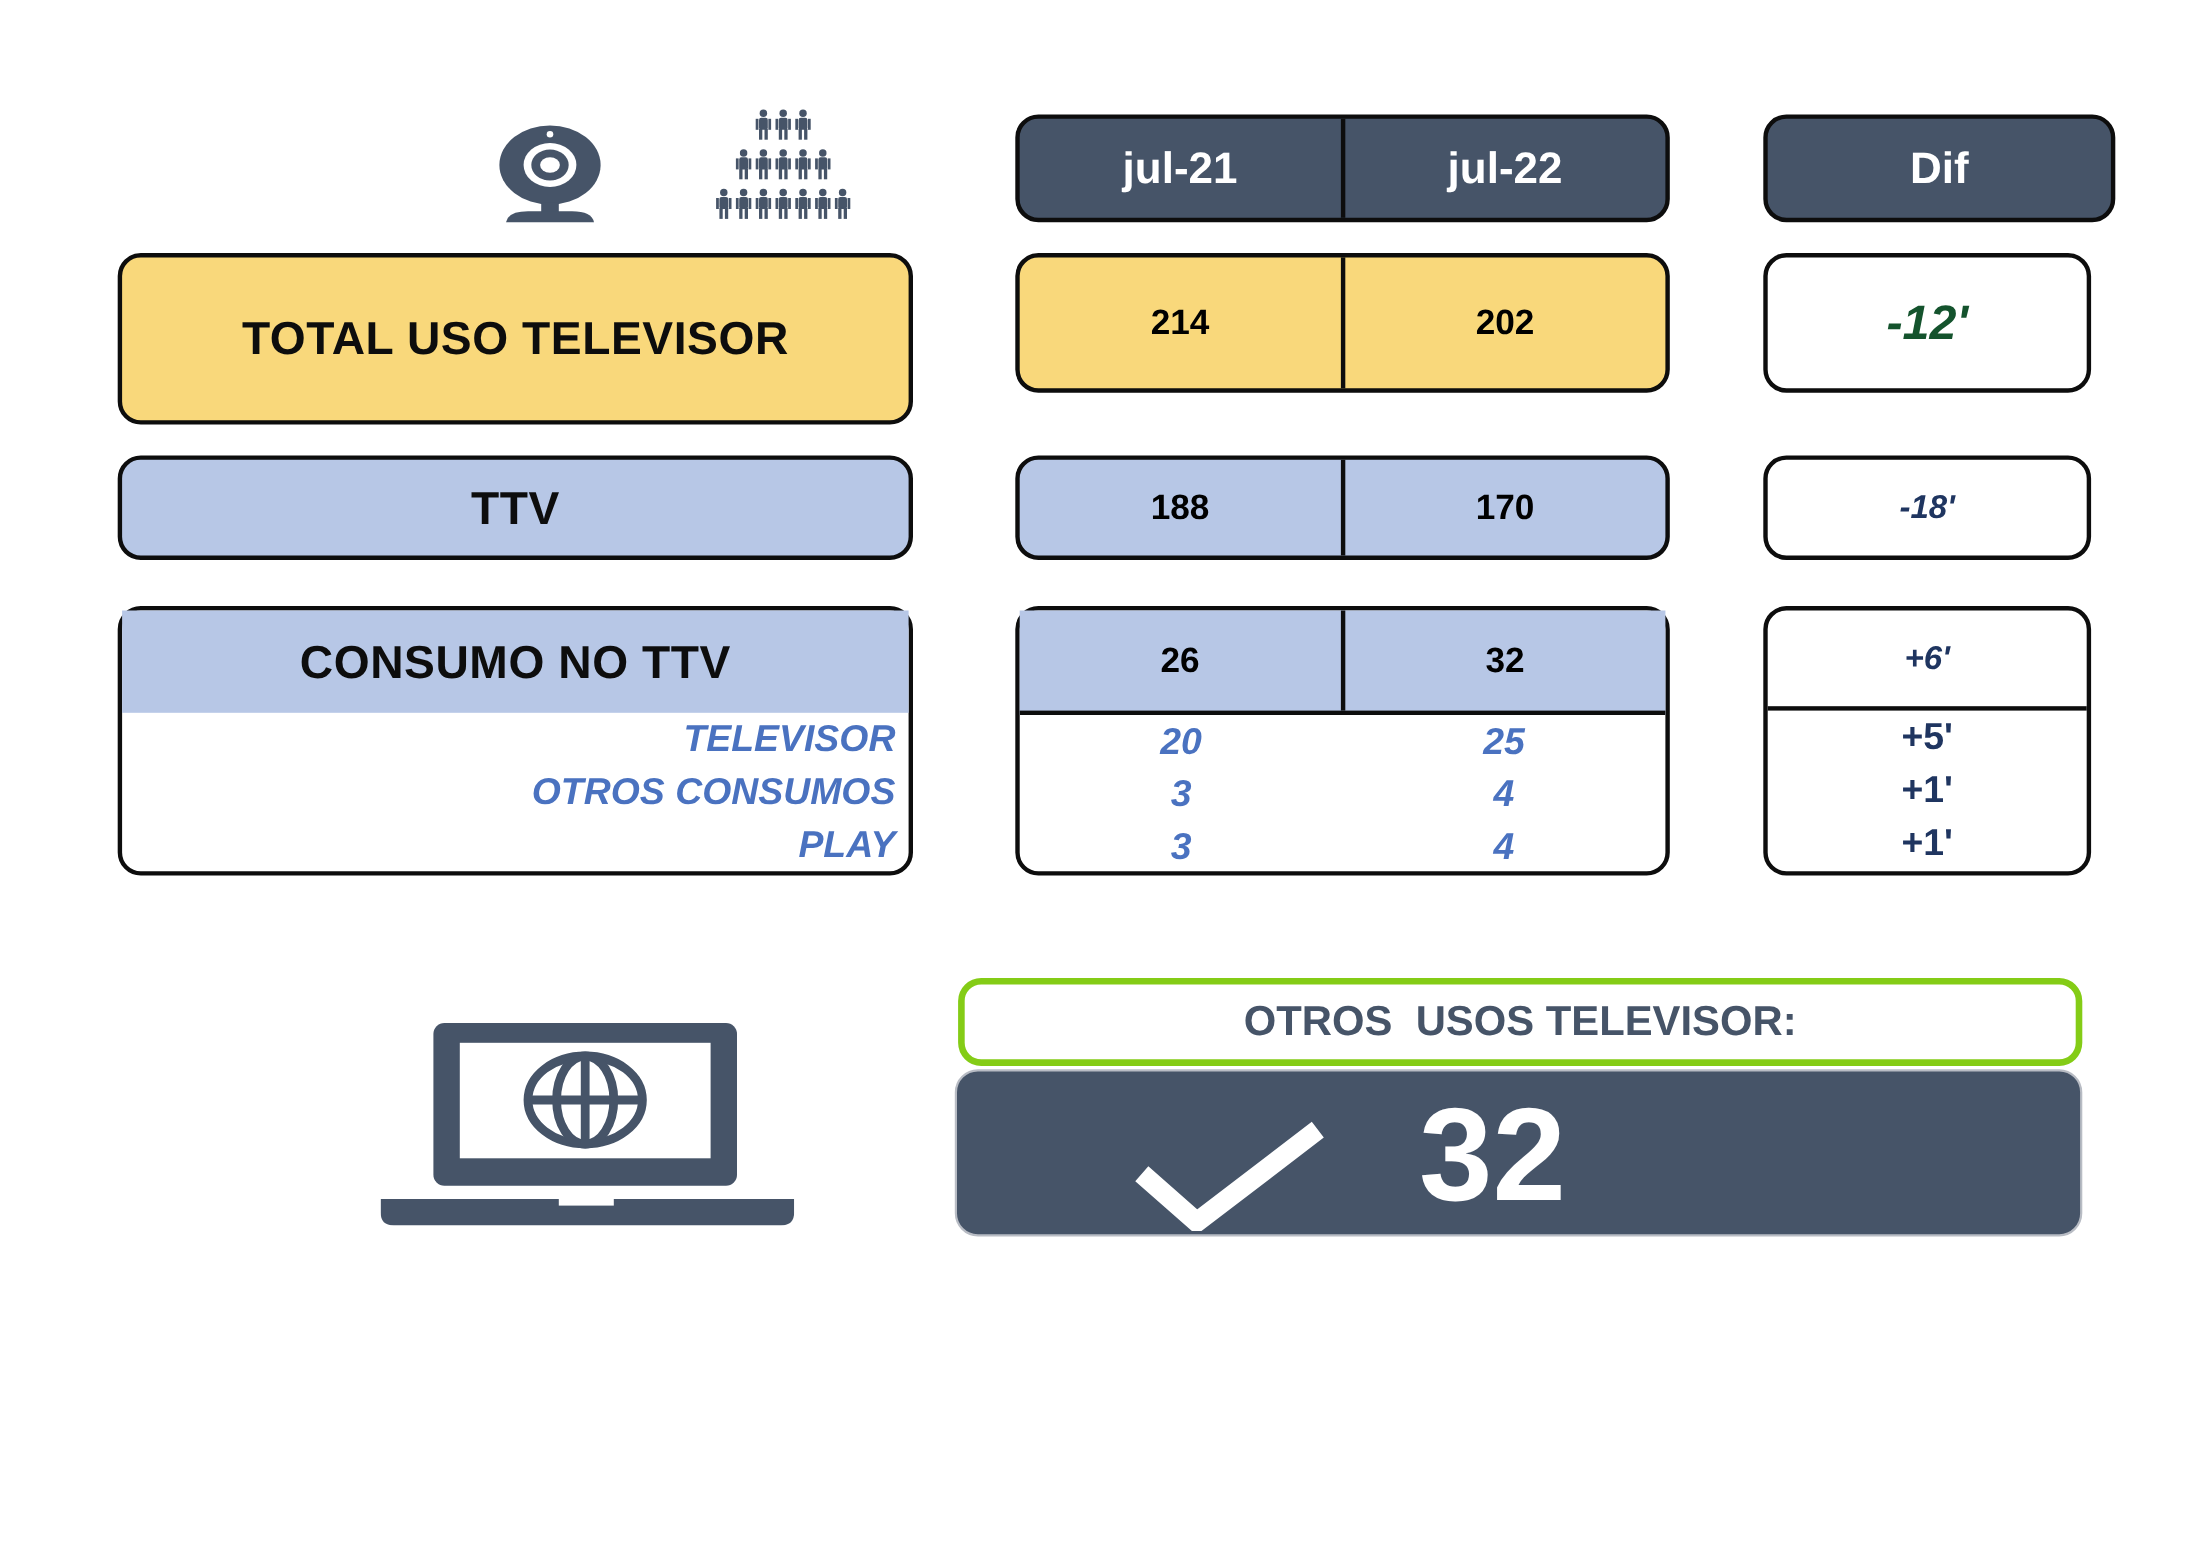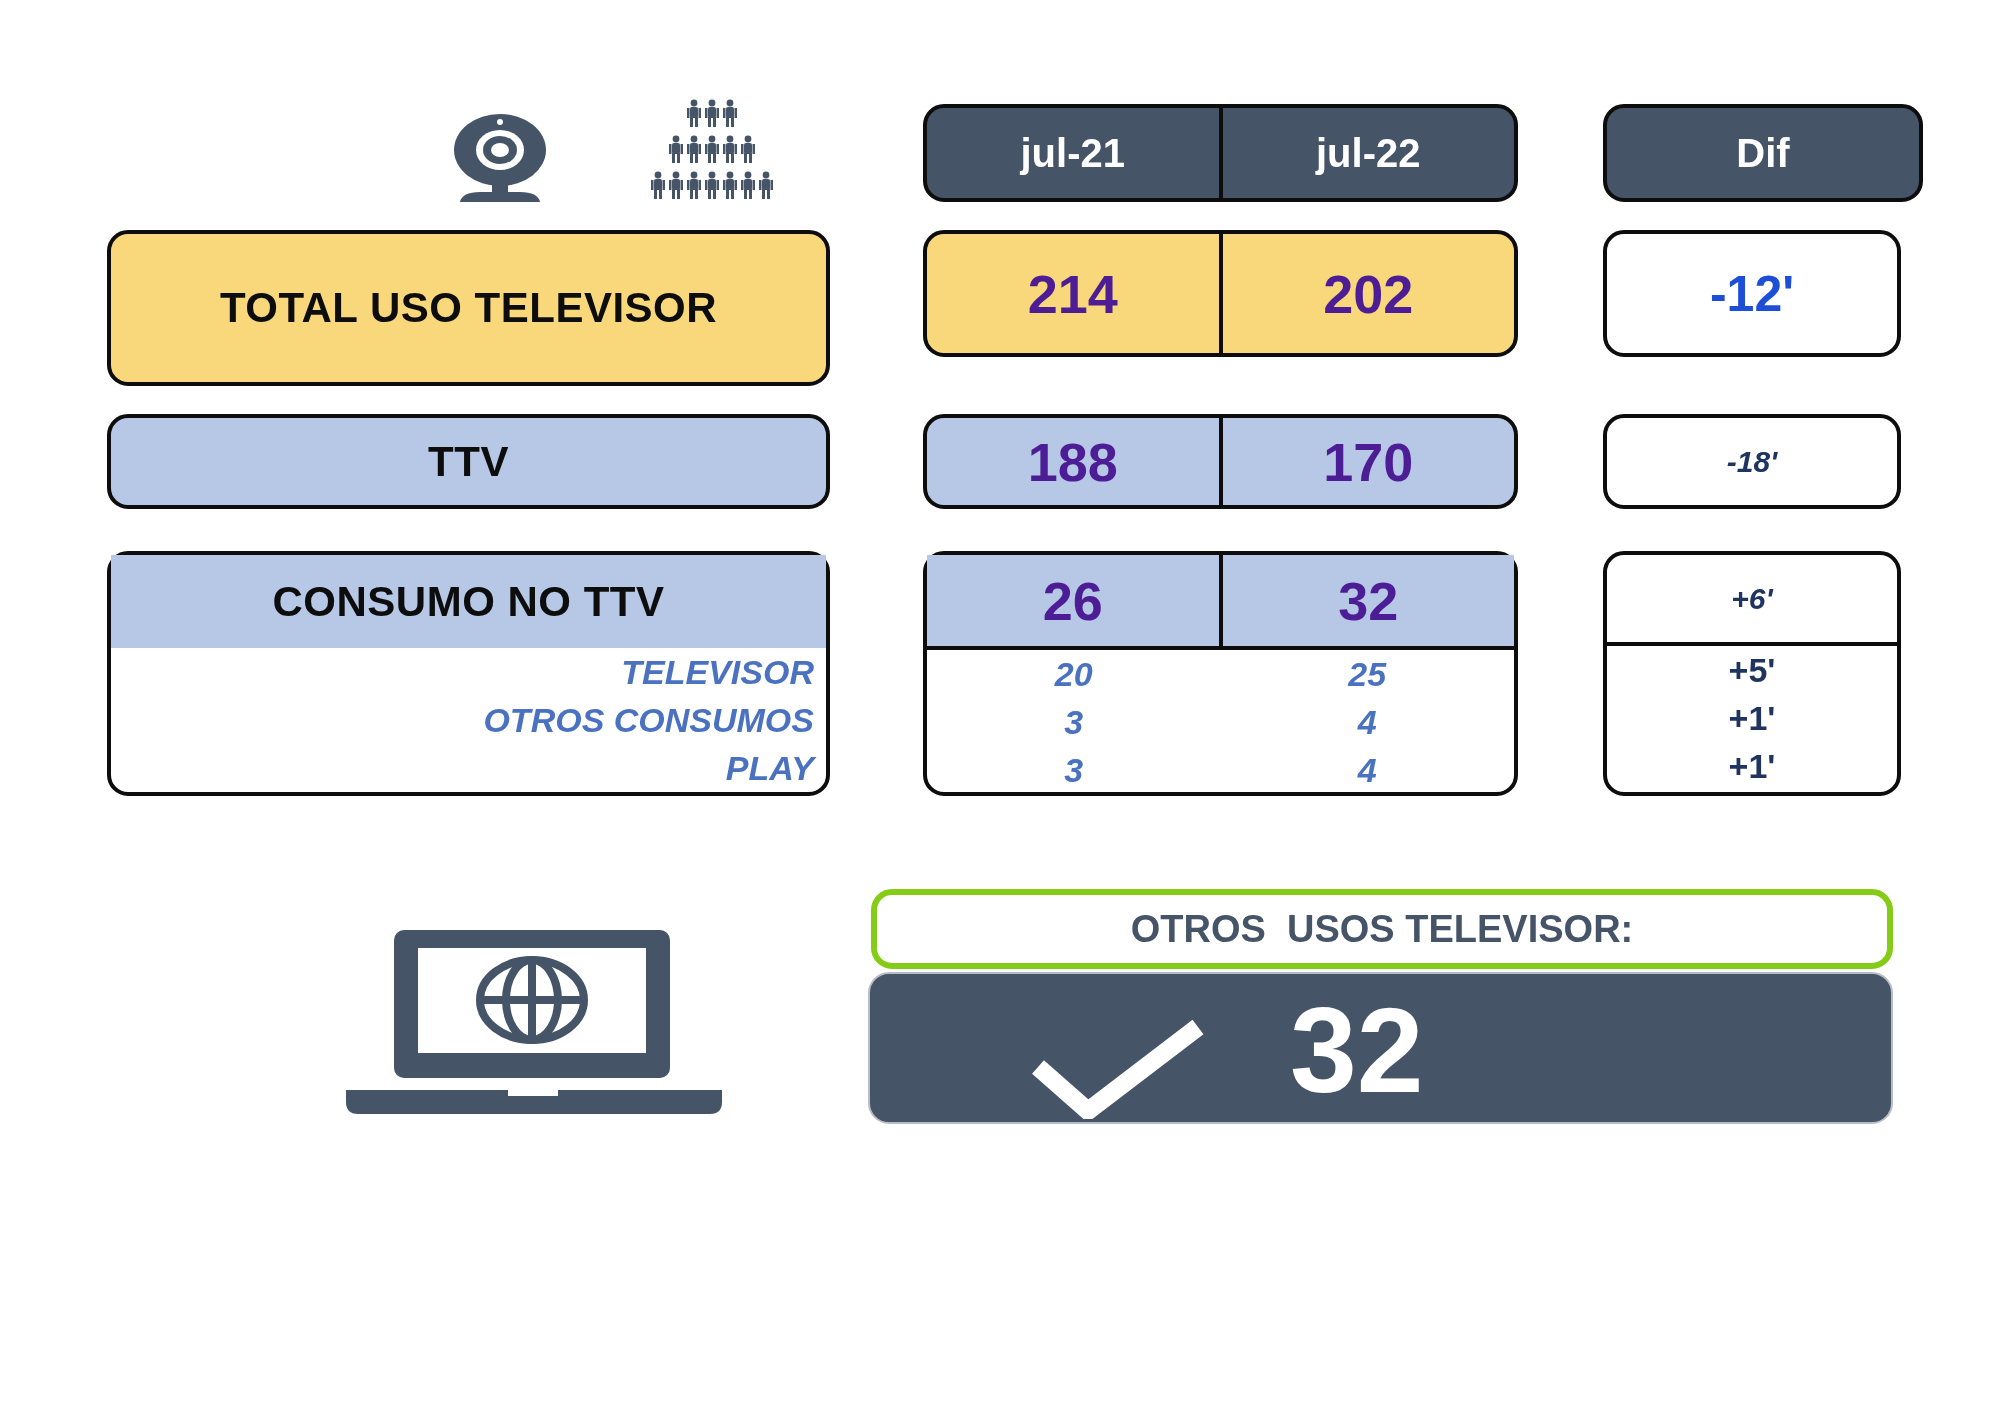--- a/index.html
+++ b/index.html
@@ -6,22 +6,22 @@
   body { width:2000px; height:1406px; position:relative; overflow:hidden;
          font-family:"Liberation Sans", "DejaVu Sans", sans-serif; }
   .abs { position:absolute; box-sizing:border-box;border-radius:21px; }
   .cell { display:flex; align-items:center; justify-content:center; box-sizing:border-box; }
   .dark { background:#465468; color:#ffffff; }
   .yellow { background:#f9d87b; }
   .blue { background:#b7c7e6; }
   .bordered { border:4px solid #0d0d0d; }
   .hdr { font-weight:bold; font-size:40px; }
   .lbl { font-weight:bold; font-size:42px; color:#0d0d0d; letter-spacing:0.5px; }
-  .num { font-weight:bold; font-size:54px; color:#4c1d95; }
-  .dif-main { font-weight:bold; font-size:50px; color:#1d4ed8; }
+  .num { font-weight:bold; font-size:32px; color:#000000; }
+  .dif-main { font-weight:bold; font-style:italic; font-size:44px; color:#14532d; }
   .dif-small { font-weight:bold; font-style:italic; font-size:30px; color:#1f3560; }
   .sub-lbl { font-weight:bold; font-style:italic; font-size:34px; color:#4a72c0; text-align:right; }
   .sub-num { font-weight:bold; font-style:italic; font-size:34px; color:#4a72c0; text-align:center; }
   .sub-dif { font-weight:bold; font-size:34px; color:#1f3560; text-align:center; }
   .split { display:flex; }
   .split > div { flex:1; }
   .vline { border-left:4px solid #0d0d0d; }
 </style>
 </head>
 <body>

